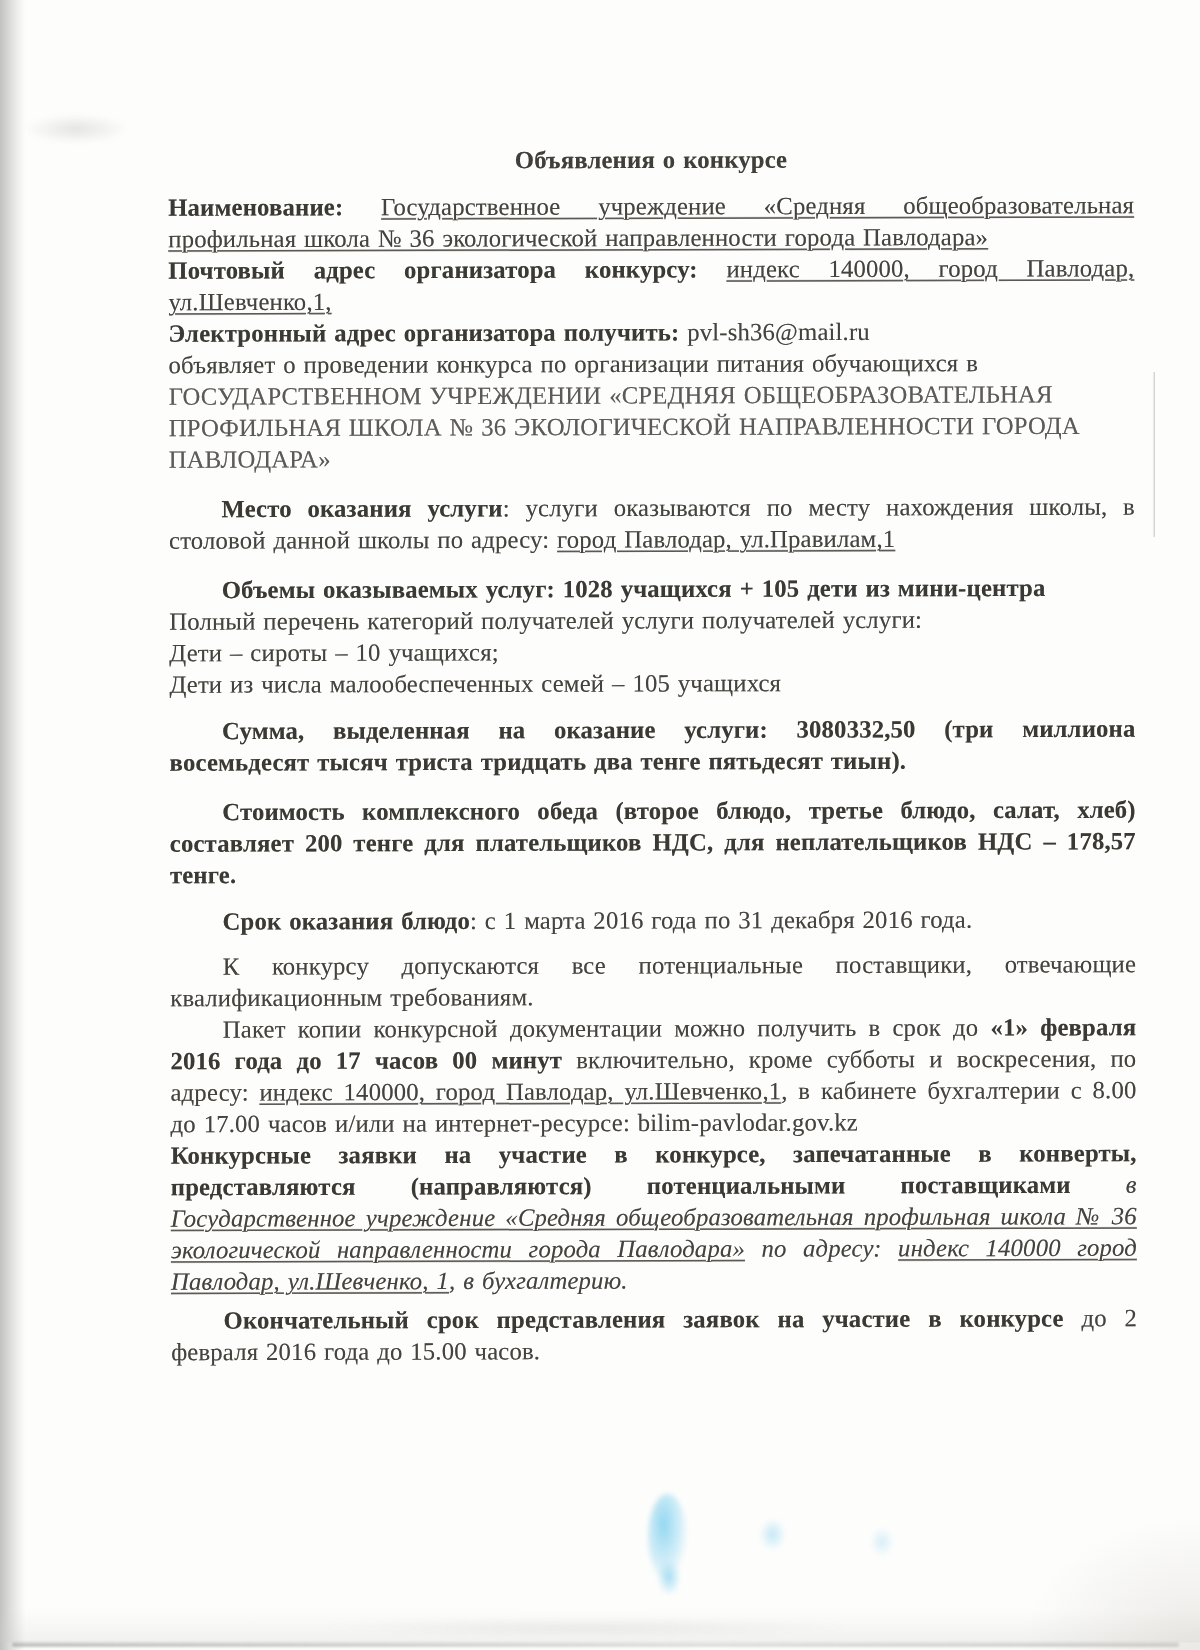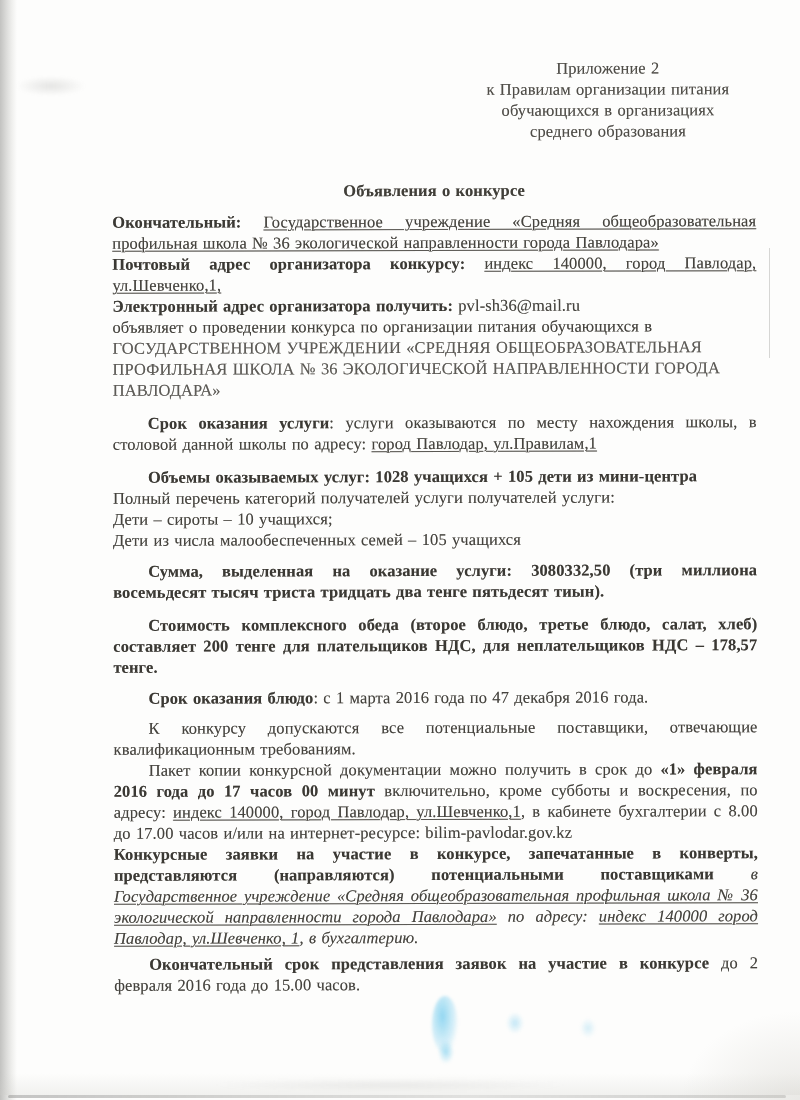--- a/index.html
+++ b/index.html
@@ -76,51 +76,45 @@
   <div class="corner-haze"></div>
   <div class="pencil-smudge"></div>
   <div class="cyan-a"></div>
   <div class="cyan-a2"></div>
   <div class="cyan-b"></div>
   <div class="cyan-c"></div>
   <div class="gray-smudge-bottom"></div>
 
   <div class="content">
 
-    <div class="appendix">
-      <div class="line">Приложение 2</div>
-      <div class="line">к Правилам организации питания</div>
-      <div class="line">обучающихся в организациях</div>
-      <div class="line">среднего образования</div>
-    </div>
 
     <div class="doc-title">Объявления о конкурсе</div>
 
-    <p class="para"><span class="b">Окончательный: </span><span class="u">Государственное учреждение «Средняя общеобразовательная профильная школа № 36 экологической направленности города Павлодара»</span></p>
+    <p class="para"><span class="b">Наименование: </span><span class="u">Государственное учреждение «Средняя общеобразовательная профильная школа № 36 экологической направленности города Павлодара»</span></p>
 
     <p class="para"><span class="b">Почтовый адрес организатора конкурсу: </span><span class="u">индекс 140000, город Павлодар, ул.Шевченко,1,</span></p>
 
     <p class="para left"><span class="b">Электронный адрес организатора получить: </span><span>pvl-sh36@mail.ru</span></p>
 
     <p class="para left"><span>объявляет о проведении конкурса по организации питания обучающихся в </span><span class="caps">ГОСУДАРСТВЕННОМ УЧРЕЖДЕНИИ «СРЕДНЯЯ ОБЩЕОБРАЗОВАТЕЛЬНАЯ ПРОФИЛЬНАЯ ШКОЛА № 36 ЭКОЛОГИЧЕСКОЙ НАПРАВЛЕННОСТИ ГОРОДА ПАВЛОДАРА»</span></p>
 
-    <p class="para ind p-place"><span class="b">Срок оказания услуги</span><span>: услуги оказываются по месту нахождения школы, в столовой данной школы по адресу: </span><span class="u">город Павлодар, ул.Правилам,1</span></p>
+    <p class="para ind p-place"><span class="b">Место оказания услуги</span><span>: услуги оказываются по месту нахождения школы, в столовой данной школы по адресу: </span><span class="u">город Павлодар, ул.Правилам,1</span></p>
 
     <div class="para p-volume">
       <div class="line first b">Объемы оказываемых услуг: 1028 учащихся + 105 дети из мини-центра</div>
       <div class="line">Полный перечень категорий получателей услуги получателей услуги:</div>
       <div class="line">Дети – сироты – 10 учащихся;</div>
       <div class="line">Дети из числа малообеспеченных семей – 105 учащихся</div>
     </div>
 
     <p class="para ind p-sum b">Сумма, выделенная на оказание услуги: 3080332,50 (три миллиона восемьдесят тысяч триста тридцать два тенге пятьдесят тиын).</p>
 
     <p class="para ind p-cost b">Стоимость комплексного обеда (второе блюдо, третье блюдо, салат, хлеб) составляет 200 тенге для плательщиков НДС, для неплательщиков НДС – 178,57 тенге.</p>
 
-    <p class="para ind p-term"><span class="b">Срок оказания блюдо</span><span>: с 1 марта 2016 года по 47 декабря 2016 года.</span></p>
+    <p class="para ind p-term"><span class="b">Срок оказания блюдо</span><span>: с 1 марта 2016 года по 31 декабря 2016 года.</span></p>
 
     <p class="para ind p-qualif">К конкурсу допускаются все потенциальные поставщики, отвечающие квалификационным требованиям.</p>
 
     <p class="para ind"><span>Пакет копии конкурсной документации можно получить в срок до </span><span class="b">«1» февраля 2016 года до 17 часов 00 минут </span><span>включительно, кроме субботы и воскресения, по адресу: </span><span class="u">индекс 140000, город Павлодар, ул.Шевченко,1</span><span>, в кабинете бухгалтерии с 8.00 до 17.00 часов и/или на интернет-ресурсе: bilim-pavlodar.gov.kz</span></p>
 
     <p class="para"><span class="b">Конкурсные заявки на участие в конкурсе, запечатанные в конверты, представляются (направляются) потенциальными поставщиками </span><span class="i">в </span><span class="i u">Государственное учреждение «Средняя общеобразовательная профильная школа № 36 экологической направленности города Павлодара»</span><span class="i"> по адресу: </span><span class="i u">индекс 140000 город Павлодар, ул.Шевченко, 1</span><span class="i">, в бухгалтерию.</span></p>
 
     <p class="para ind p-deadline"><span class="b">Окончательный срок представления заявок на участие в конкурсе </span><span>до 2 февраля 2016 года до 15.00 часов.</span></p>
 
   </div>

